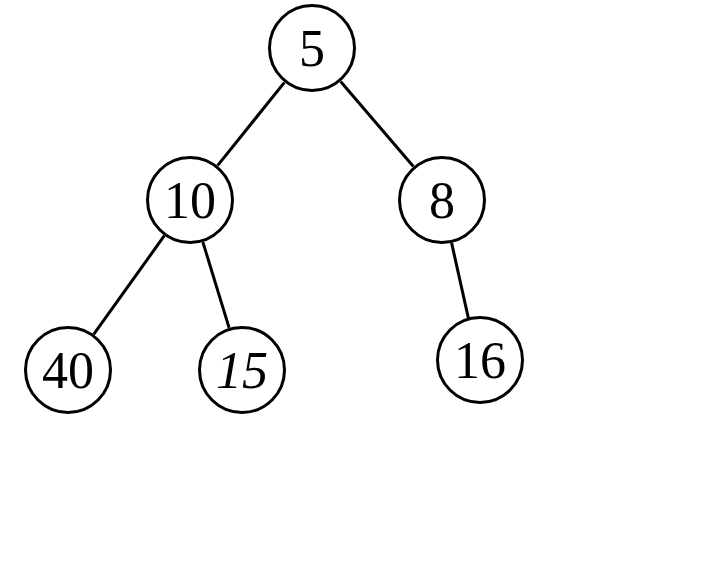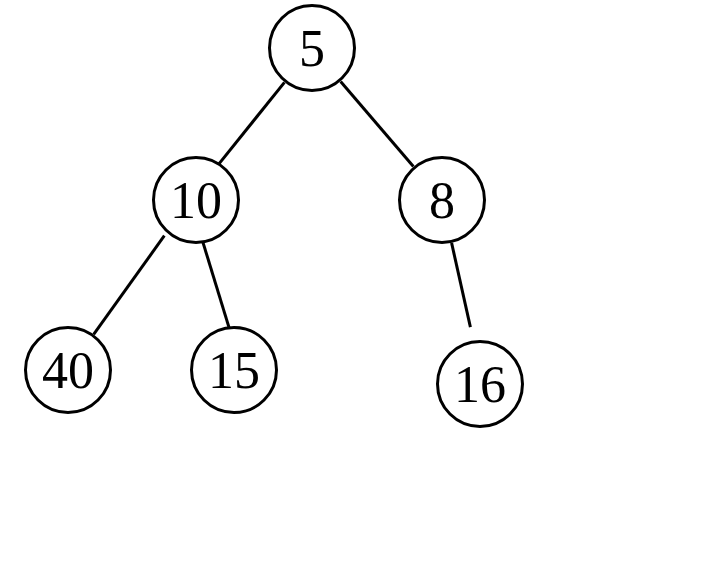--- a/index.html
+++ b/index.html
@@ -45,27 +45,27 @@
   <line x1="284.4583920117183" y1="82.31413454277723" x2="217.54160798828173" y2="165.68586545722277"></line>
   <line x1="340.5985701072411" y1="81.43832812538955" x2="413.4014298927589" y2="166.56167187461045"></line>
   <line x1="164.34601776892956" y1="235.7473522891965" x2="93.65398223107043" y2="334.2526477108035"></line>
   <line x1="202.8701910433162" y1="242.0756245646876" x2="229.1298089566838" y2="327.9243754353124"></line>
   <line x1="451.59842240311013" y1="242.9403107507558" x2="470.40157759688987" y2="327.05968924924423"></line>
 </svg>
 
 <div class="node" style="left: 268px; top: 4px;">
   <span>5</span>
 </div>
-<div class="node" style="left: 152px; top: 156px;">
+<div class="node" style="left: 146px; top: 156px;">
   <span>10</span>
 </div>
 <div class="node" style="left: 398px; top: 156px;">
   <span>8</span>
 </div>
 <div class="node" style="left: 24px; top: 326px;">
   <span>40</span>
 </div>
-<div class="node" style="left: 190px; top: 326px;">
+<div class="node" style="left: 198px; top: 326px; font-style: italic;">
   <span>15</span>
 </div>
-<div class="node" style="left: 436px; top: 340px;">
+<div class="node" style="left: 436px; top: 316px;">
   <span>16</span>
 </div>
 
 </body></html>

